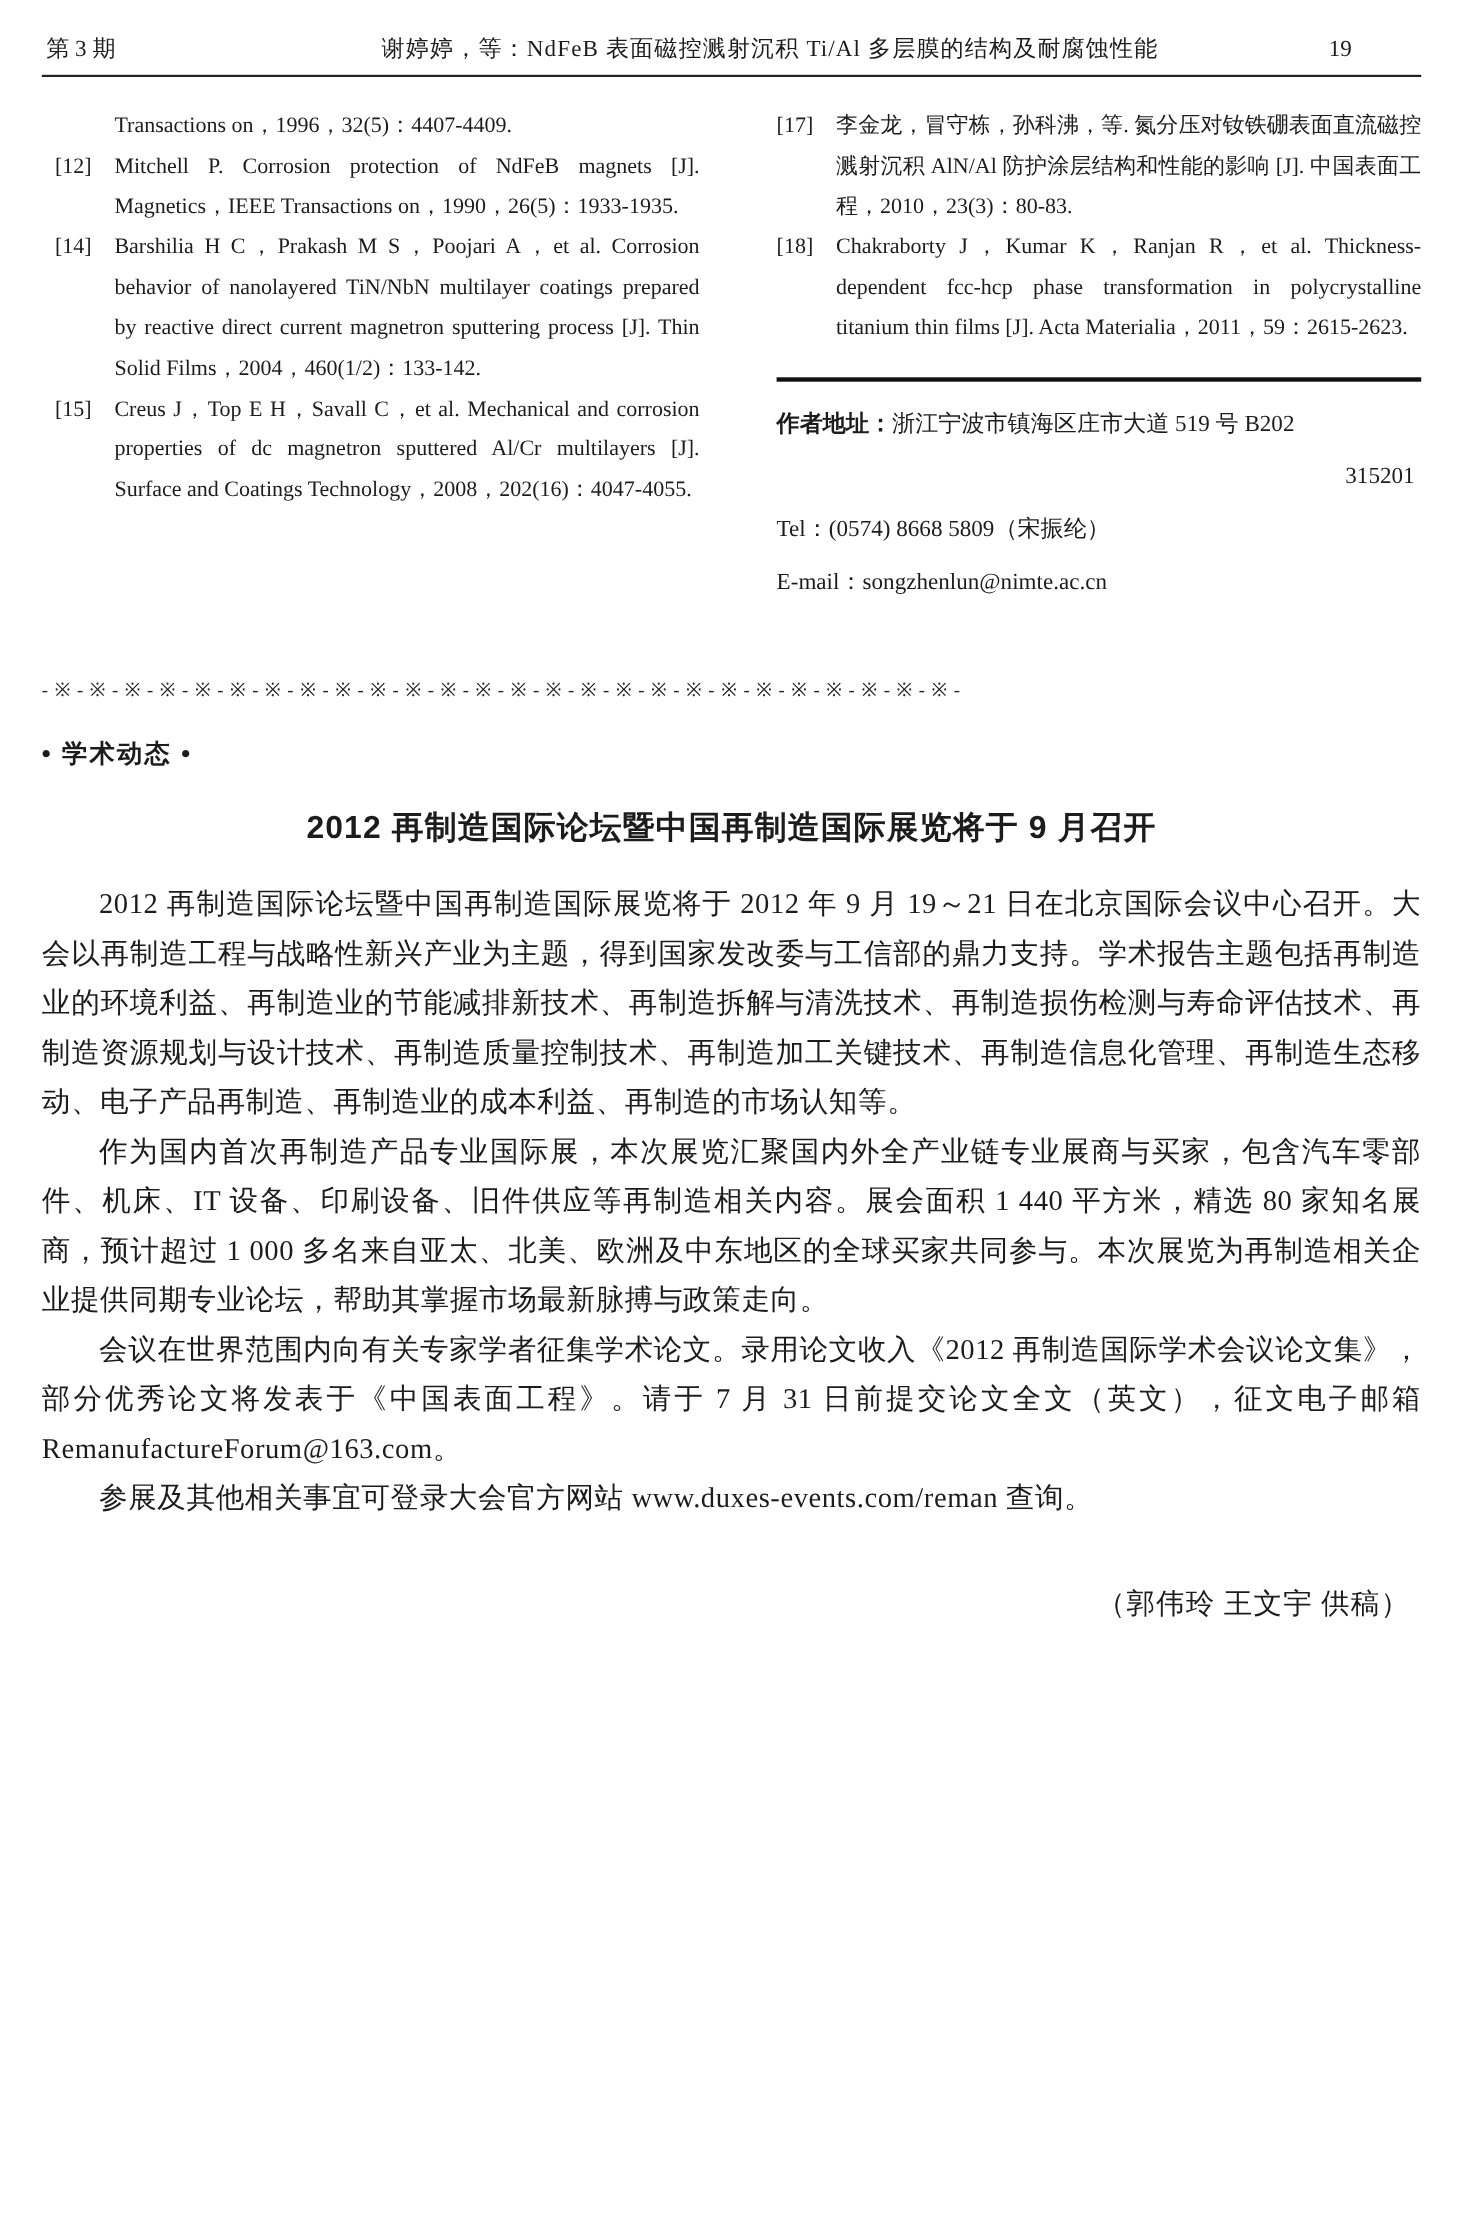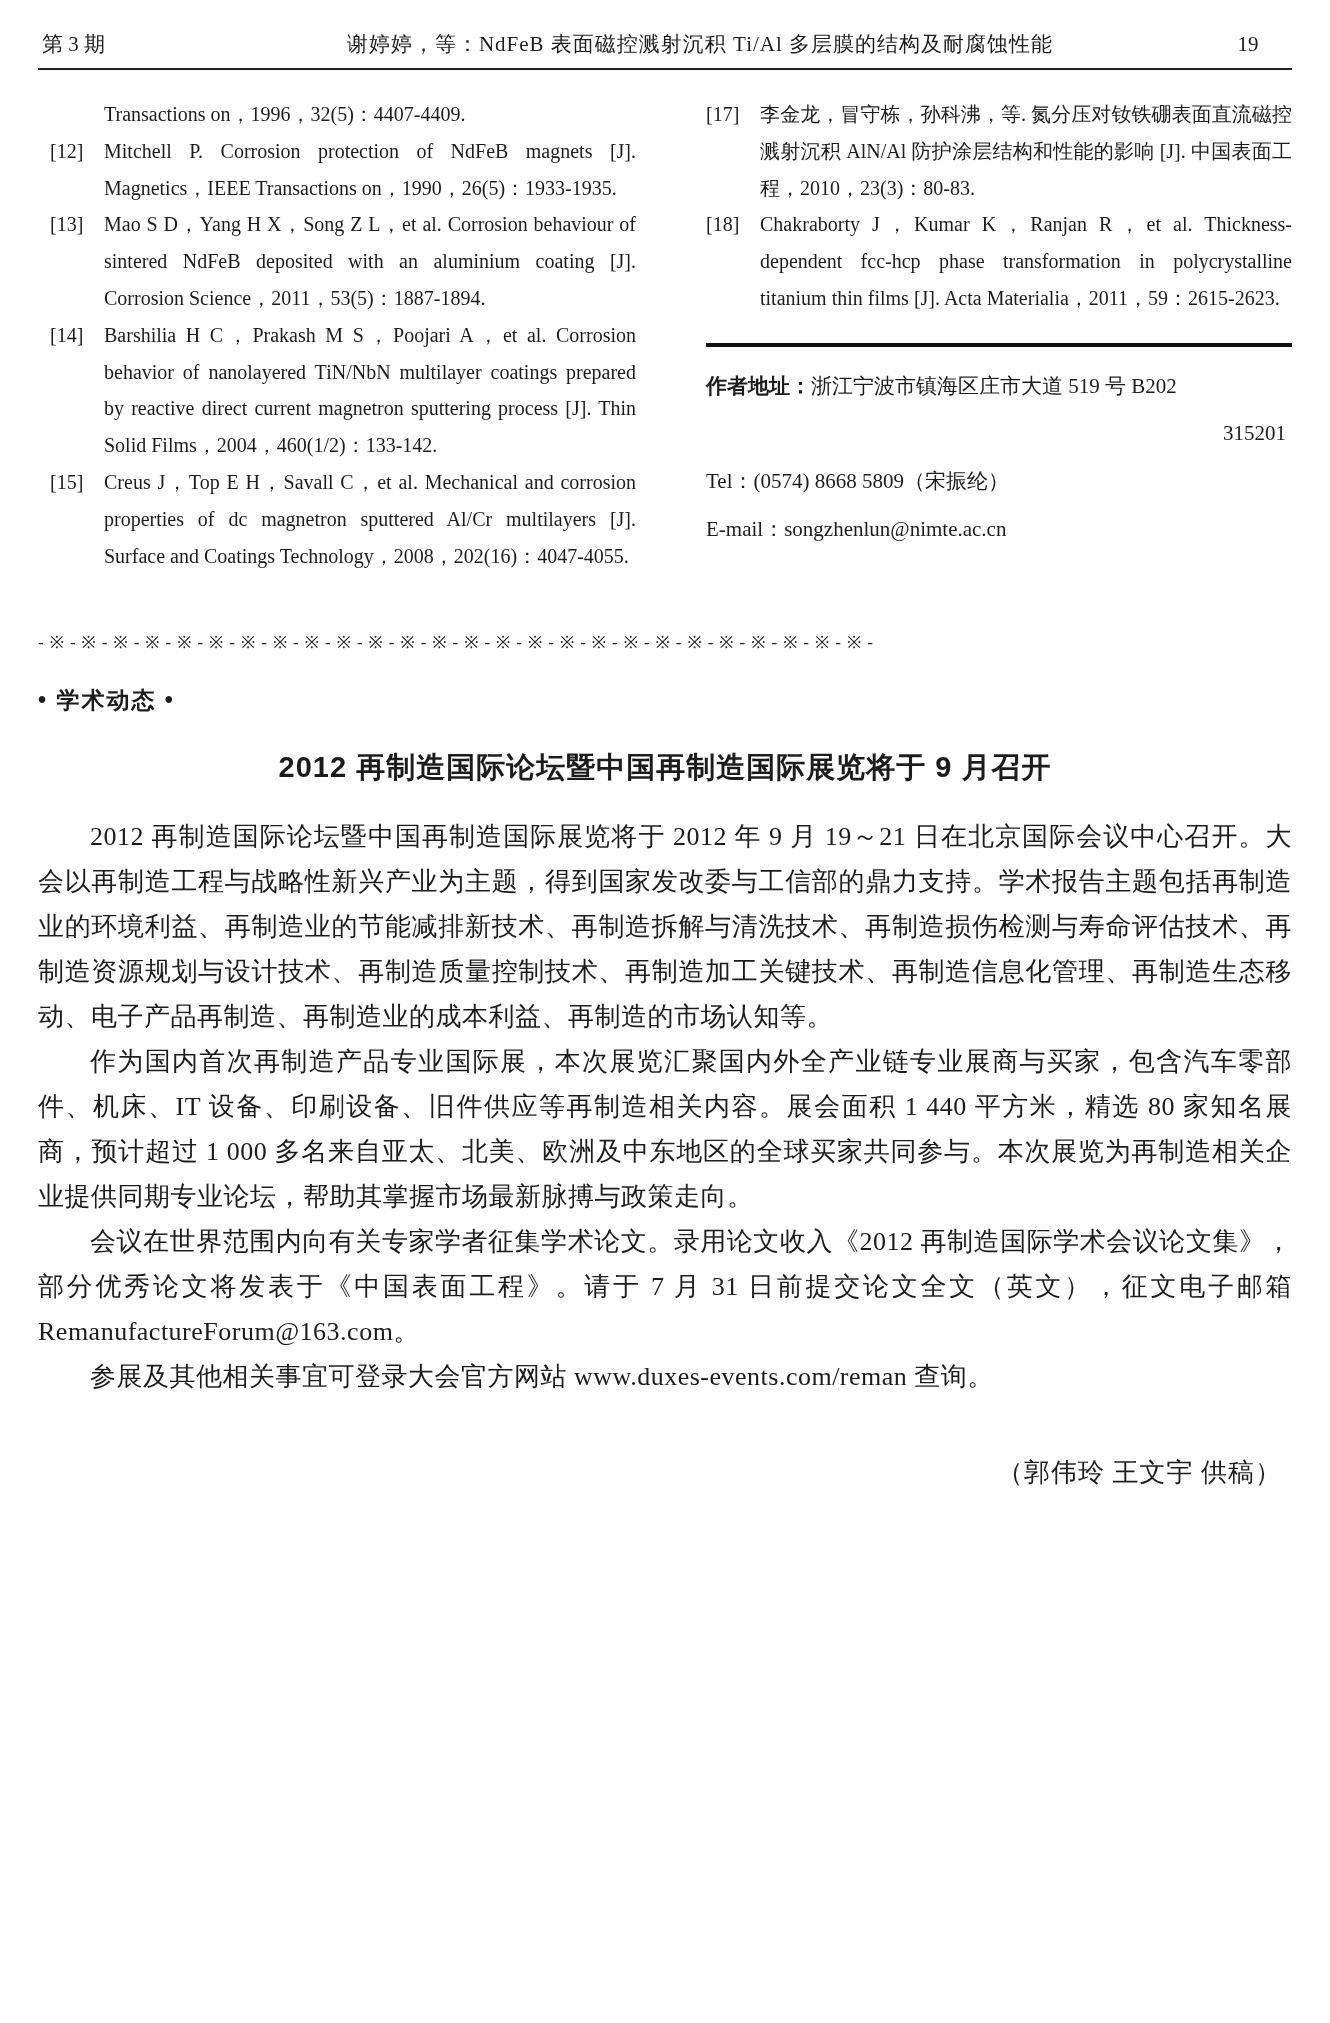--- a/index.html
+++ b/index.html
@@ -12,21 +12,21 @@
 
   
   .pg-header {
     display: flex; align-items: baseline;
     font-size: 21px; padding: 14px 4px 10px 4px;
     border-bottom: 2px solid #222;
     gap: 32px;
   }
   .pg-header .issue { width: 150px; }
   .pg-header .running-title { flex: 1; text-align: center; letter-spacing: 1px; }
-  .pg-header .pageno { width: 80px; text-align: center; }
+  .pg-header .pageno { width: 80px; text-align: left; }
 
   
   .refs { display: flex; gap: 58px; margin-top: 26px; }
   .refcol { width: 598px; margin-left: 12px; }
   .ref {
     margin: 0; font-size: 20px; line-height: 1.84;
     text-align: justify; padding-left: 54px; text-indent: -54px;
   }
   .ref-num { display: inline-block; width: 54px; text-indent: 0; }
 
@@ -69,21 +69,20 @@
   <div class="pg-header">
     <span class="issue">第 3 期</span>
     <span class="running-title">谢婷婷，等：NdFeB 表面磁控溅射沉积 Ti/Al 多层膜的结构及耐腐蚀性能</span>
     <span class="pageno">19</span>
   </div>
 
   <div class="refs">
     <div class="refcol">
       <p class="ref"><span class="ref-num"></span><span>Transactions on，1996，32(5)：4407-4409.</span></p>
       <p class="ref"><span class="ref-num">[12]</span><span>Mitchell P. Corrosion protection of NdFeB magnets [J]. Magnetics，IEEE Transactions on，1990，26(5)：1933-1935.</span></p>
-      <p class="ref"><span class="ref-num">[13]</span><span>Mao S D，Yang H X，Song Z L，et al. Corrosion behaviour of sintered NdFeB deposited with an aluminium coating [J]. Corrosion Science，2011，53(5)：1887-1894.</span></p>
       <p class="ref"><span class="ref-num">[14]</span><span>Barshilia H C，Prakash M S，Poojari A，et al. Corrosion behavior of nanolayered TiN/NbN multilayer coatings prepared by reactive direct current magnetron sputtering process [J]. Thin Solid Films，2004，460(1/2)：133-142.</span></p>
       <p class="ref"><span class="ref-num">[15]</span><span>Creus J，Top E H，Savall C，et al. Mechanical and corrosion properties of dc magnetron sputtered Al/Cr multilayers [J]. Surface and Coatings Technology，2008，202(16)：4047-4055.</span></p>
     </div>
 
     <div class="refcol">
       <p class="ref"><span class="ref-num">[17]</span><span>李金龙，冒守栋，孙科沸，等. 氮分压对钕铁硼表面直流磁控溅射沉积 AlN/Al 防护涂层结构和性能的影响 [J]. 中国表面工程，2010，23(3)：80-83.</span></p>
       <p class="ref"><span class="ref-num">[18]</span><span>Chakraborty J，Kumar K，Ranjan R，et al. Thickness-dependent fcc-hcp phase transformation in polycrystalline titanium thin films [J]. Acta Materialia，2011，59：2615-2623.</span></p>
 
       <div class="contact">
         <p><span class="addr-label">作者地址：</span><span>浙江宁波市镇海区庄市大道 519 号 B202</span></p>

